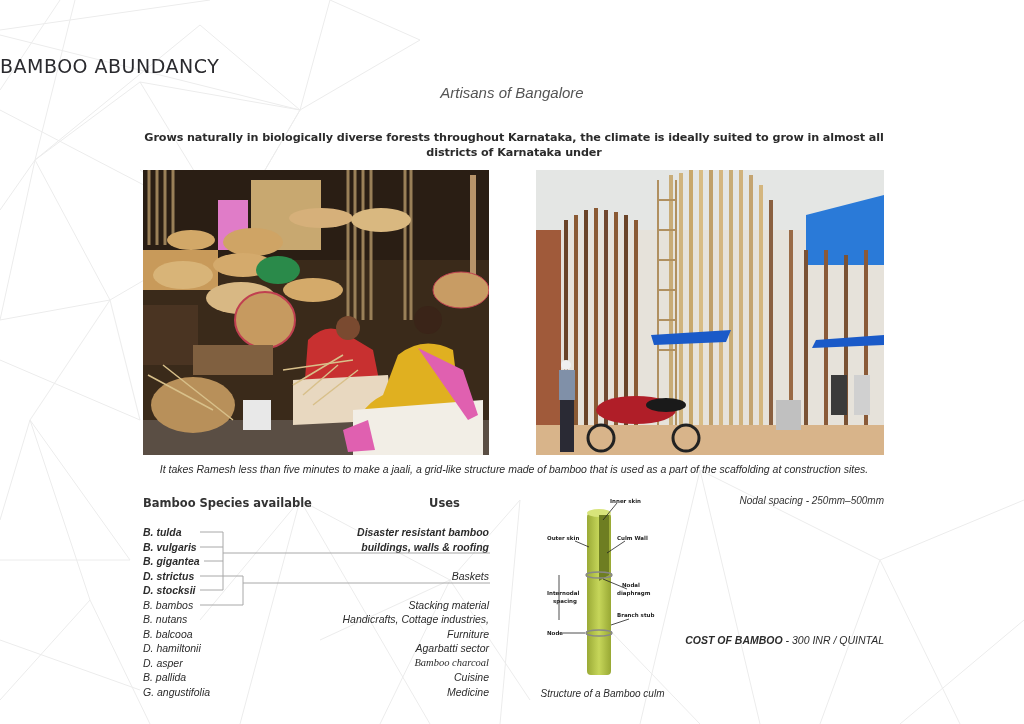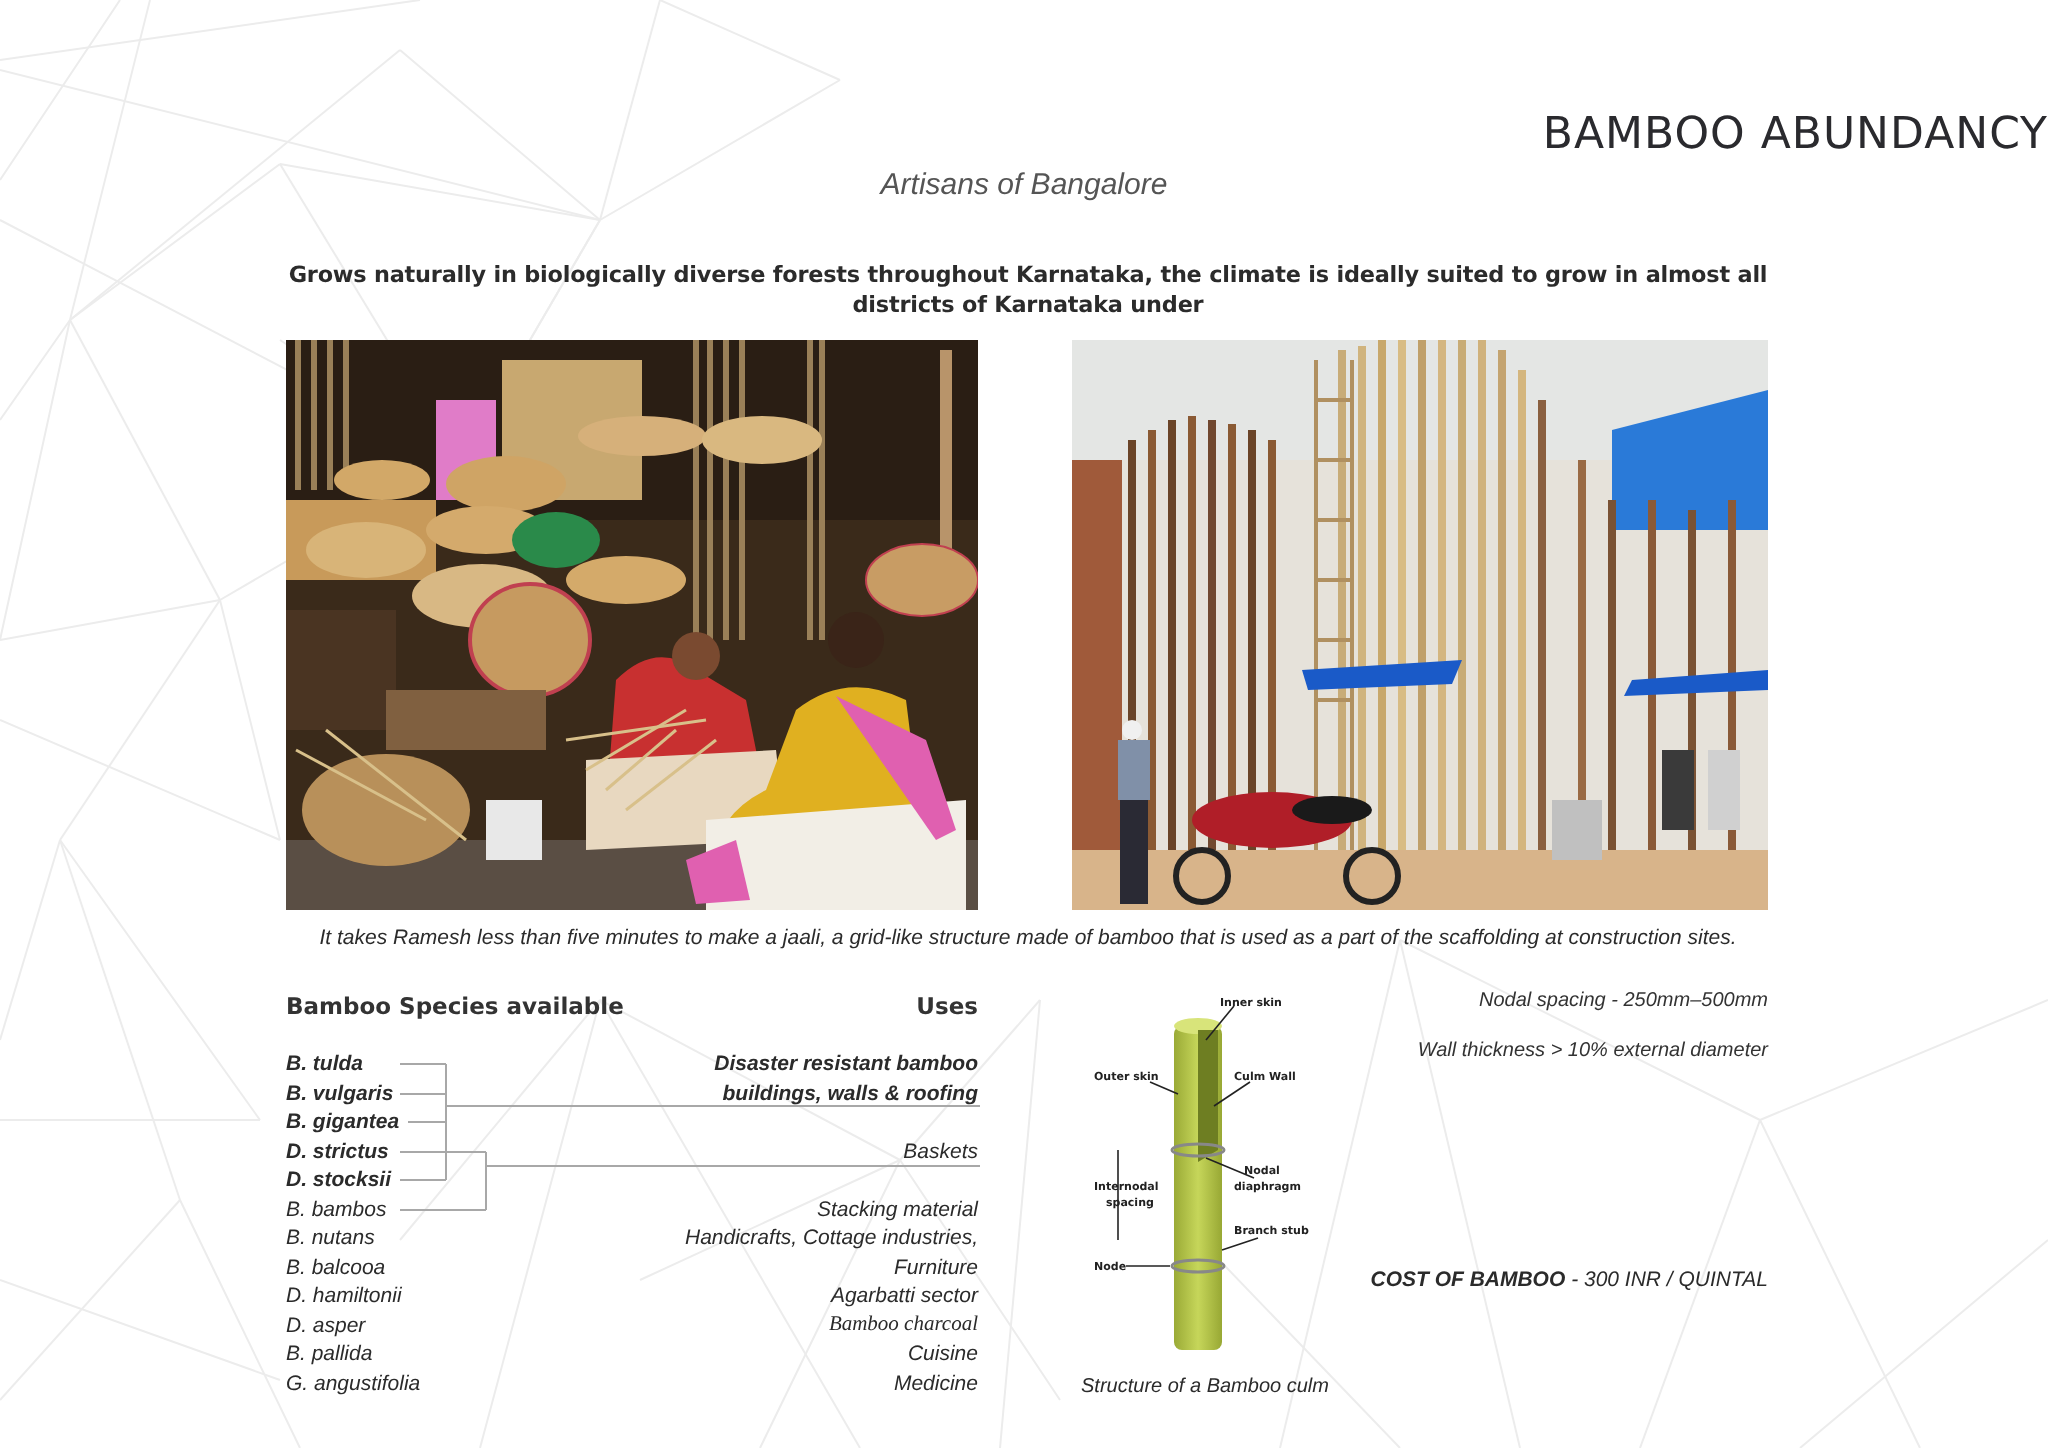--- a/index.html
+++ b/index.html
@@ -1,33 +1,33 @@
 <!DOCTYPE html>
 <html><head>
 <meta charset="utf-8">
 <style>
   * { box-sizing: border-box; margin: 0; padding: 0; }
   html, body { width: 1024px; height: 724px; overflow: hidden; background: #ffffff; }
   body { position: relative; font-family: "DejaVu Sans", sans-serif; color: #2b2b2b; }
   .bg-lines { position: absolute; left: 0; top: 0; width: 1024px; height: 724px; z-index: 0; }
   .abs { position: absolute; z-index: 1; }
 
-  .title { left: 0; width: 1024px; top: 55px; text-align: right; font-family: "DejaVu Sans", sans-serif; font-size: 22px; letter-spacing: 0.5px; color: #2a2a2e; font-weight: normal; }
+  .title { left: 0; width: 1024px; top: 55px; text-align: left; font-family: "DejaVu Sans", sans-serif; font-size: 19px; letter-spacing: 0.5px; color: #2a2a2e; font-weight: normal; }
   .subtitle { left: 0; width: 1024px; top: 84px; text-align: center; font-family: "Liberation Sans", sans-serif; font-style: italic; font-size: 15px; color: #555; }
   .intro { left: 140px; width: 748px; top: 131px; text-align: center; font-family: "DejaVu Sans", sans-serif; font-size: 11.2px; line-height: 14.5px; color: #2b2b2b; font-weight: bold; letter-spacing: -0.1px; }
 
   .photo { top: 170px; height: 285px; overflow: hidden; }
   .photo svg { width: 100%; height: 100%; display: block; }
   .photo-left { left: 143px; width: 346px; }
   .photo-right { left: 536px; width: 348px; }
 
   .caption { left: 140px; width: 748px; top: 463px; text-align: center; font-family: "Liberation Sans", sans-serif; font-style: italic; font-size: 10.5px; color: #2b2b2b; }
 
   .species-heading { left: 143px; top: 496px; font-size: 11.5px; font-weight: bold; color: #333; font-family: "DejaVu Sans", sans-serif; }
-  .uses-heading { left: 400px; width: 89px; top: 496px; text-align: right; font-size: 11.5px; font-weight: bold; color: #333; font-family: "DejaVu Sans", sans-serif; }
+  .uses-heading { left: 400px; width: 89px; top: 496px; text-align: center; font-size: 11.5px; font-weight: bold; color: #333; font-family: "DejaVu Sans", sans-serif; }
 
   .species-list { left: 143px; top: 525px; list-style: none; }
   .species-list li { font-family: "Liberation Sans", sans-serif; font-style: italic; font-size: 10.5px; height: 14.5px; line-height: 14.5px; color: #2b2b2b; }
   .species-list li.b { font-weight: bold; }
 
   .uses { left: 290px; width: 199px; text-align: right; font-family: "Liberation Sans", sans-serif; font-style: italic; font-size: 10.5px; line-height: 14.5px; color: #2b2b2b; }
   .uses.b { font-weight: bold; }
 
   .connectors { left: 0; top: 0; width: 1024px; height: 724px; pointer-events: none; }
 
@@ -292,17 +292,16 @@
     <text x="2" y="100">Internodal</text>
     <text x="8" y="108">spacing</text>
     <text x="72" y="122">Branch stub</text>
     <text x="2" y="140">Node</text>
   </g>
 </svg>
 <div class="abs culm-caption">Structure of a Bamboo culm</div>
 
 <div class="abs props">
   <div class="prop">Nodal spacing - 250mm–500mm</div>
-  <div class="prop">Wall thickness &gt; 10% external diameter</div>
 </div>
 <div class="abs cost">
   <span class="cost-label">COST OF BAMBOO</span><span class="cost-value"> - 300 INR / QUINTAL</span>
 </div>
 
 </body></html>

